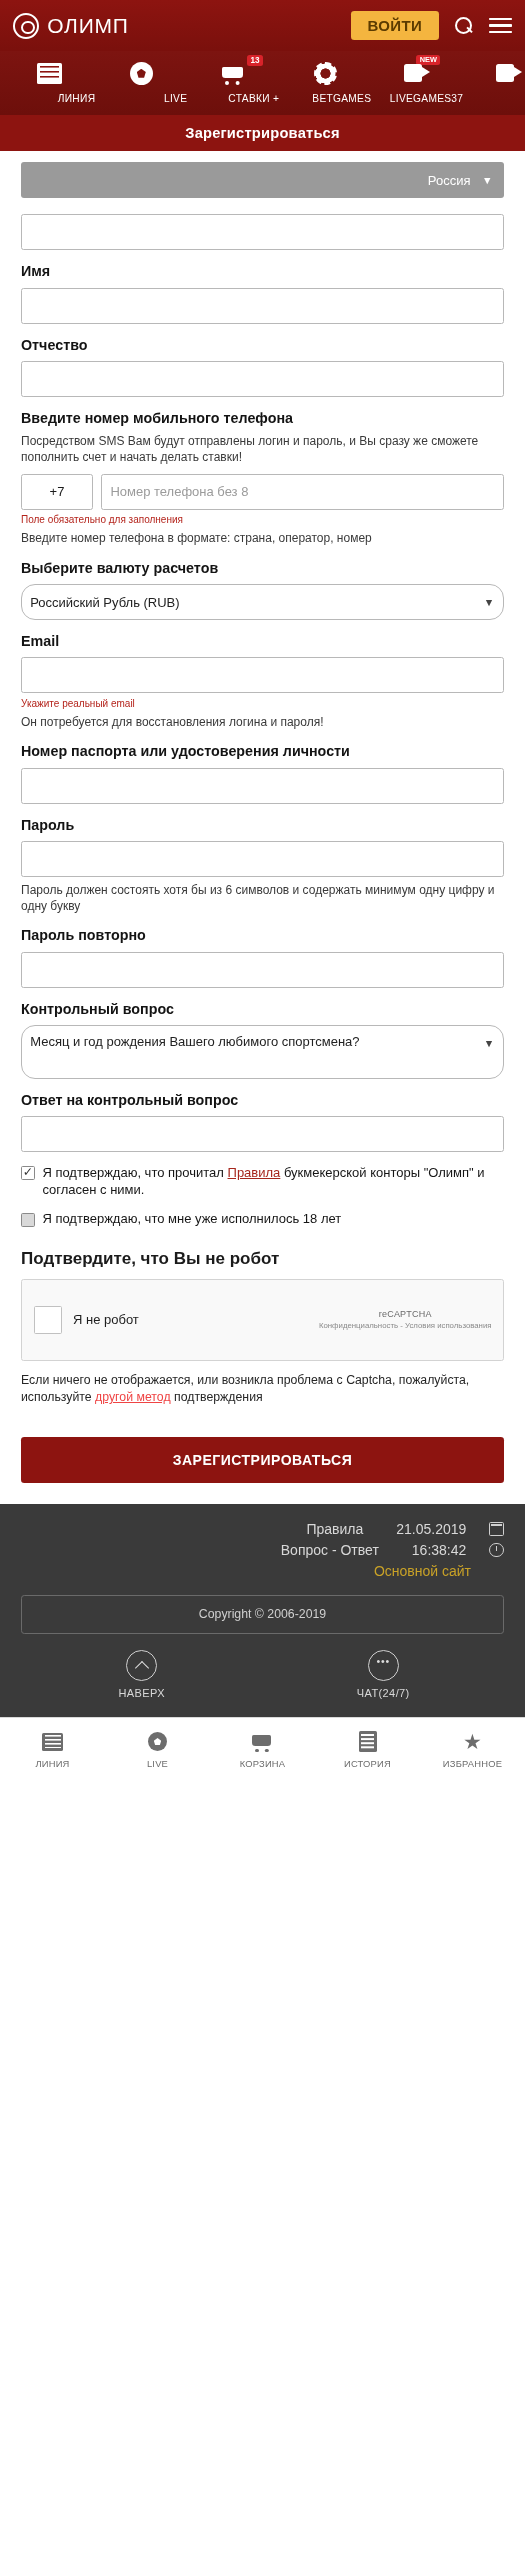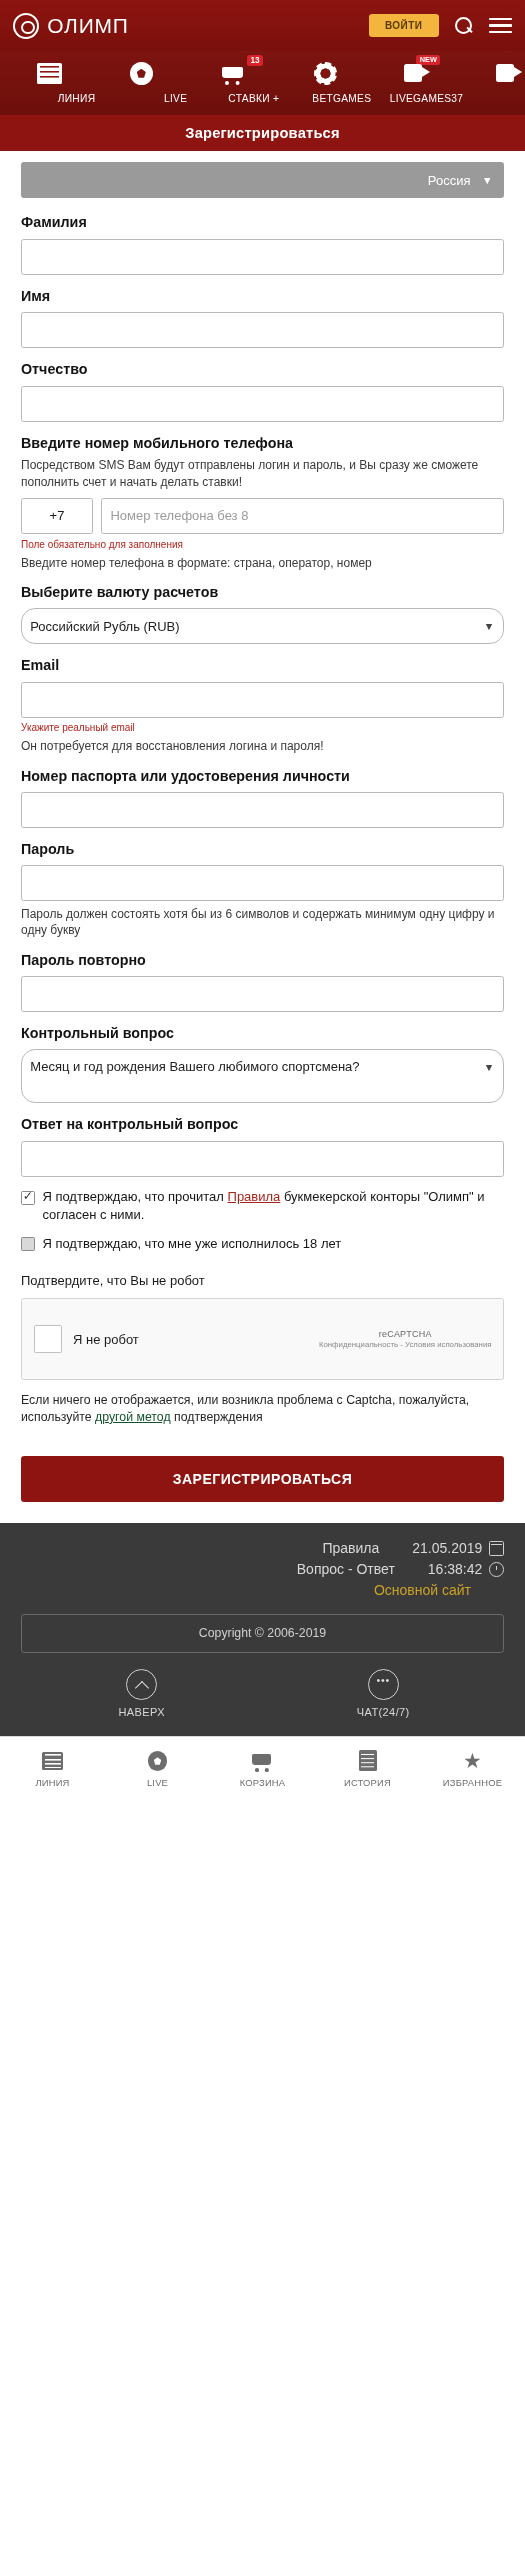--- a/index.html
+++ b/index.html
@@ -29,21 +29,21 @@
   .logo-circle::after{
     content:""; position:absolute; left:50%; top:50%;
     width:9.8px;height:9.8px;margin:-4.9px 0 0 -4.9px;border-radius:50%;
     border:2.5px solid #fff;
   }
   .logo-text {
     color:#fff; font-size:21px; font-weight:normal; letter-spacing:0.8px;
   }
   .topbar-right { margin-left:auto; display:flex; align-items:center; gap:14.7px; }
   .btn-login {
-    background:#f4b53f; color:#5b3b00; font-weight:bold; font-size:10px;
+    background:#f4b53f; color:#5b3b00; font-weight:bold; font-size:15px;
     padding:5.7px 16.4px; border-radius:3.3px; border:none; letter-spacing:0.4px;
   }
   .icon-search {
     width:21px;height:21px;position:relative;display:inline-block;
   }
   .icon-search::before{
     content:""; position:absolute; left:1.6px; top:1.6px; width:13px;height:13px;
     border:2px solid #fff;border-radius:50%;
   }
   .icon-search::after{
@@ -186,21 +186,21 @@
     flex:none; margin-top:2.5px; position:relative;
   }
   .cb.checked::after{
     content:"✓"; position:absolute; left:0.8px; top:-2.5px; font-size:12.3px; color:#333;
   }
   .cb.grey { background:#d9d9d9; }
   .check-text { font-size:13px; line-height:1.35; color:#161616; }
   .check-text a { color:#a6261d; text-decoration:underline; }
 
   
-  .robot-title { font-size:13px; font-weight:normal; margin:21px 0 9.8px 0; }
+  .robot-title { font-size:17px; font-weight:bold; margin:21px 0 9.8px 0; }
   .captcha {
     border:0.8px solid #d3d3d3; background:#f9f9f9; border-radius:2.5px;
     height:82px; display:flex; align-items:center; padding:0 11.5px; position:relative;
   }
   .cap-box { width:28px;height:28px;border:1.6px solid #c1c1c1;background:#fff;border-radius:1.6px; }
   .cap-label { font-size:13px; margin-left:11.5px; color:#1f1f1f; }
   .cap-right { margin-left:auto; text-align:center; }
   .cap-logo {
     width:34px;height:34px;margin:0 auto 1.6px auto;
     border-radius:50%;
@@ -208,34 +208,34 @@
       conic-gradient(from 210deg, #4285f4 0 25%, #1e88e5 25% 50%, #90a4ae 50% 75%, #b0bec5 75% 100%);
     position:relative;
   }
   .cap-logo::after{
     content:""; position:absolute; inset:7.4px; border-radius:50%; background:#f9f9f9;
   }
   .cap-brand { font-size:9px; color:#6a6a6a; letter-spacing:0.2px; }
   .cap-terms { font-size:7.8px; color:#8a8a8a; margin-top:1.6px; }
 
   .after-captcha { font-size:12.3px; line-height:1.4; color:#262626; margin-top:11.5px; }
-  .after-captcha a { color:#14532d; }
+  .after-captcha a { color:#ef4444; }
 
   .submit-btn {
     width:100%; margin:18px 0 21px 0; height:46px; border:none; border-radius:3.3px;
     background:#8d1410; color:#fff; font-size:14px; font-weight:bold; letter-spacing:0.5px;
   }
 
   
   .footer {
     background:#3a3a3a; color:#d8d8d8; padding: 14.7px 21px 18px 21px;
   }
   .foot-row { display:flex; align-items:center; justify-content:space-between; font-size:14px; padding:2.5px 0;}
   .foot-left { text-align:right; flex:1; padding-right:33px; }
-  .foot-right { display:flex; align-items:center; gap:7px; }
+  .foot-right { display:flex; align-items:center; gap:23px; }
   .foot-link { color:#d8d8d8; }
   .foot-gold { color:#c9a227; }
   .mini-ic { width:14.7px;height:14.7px;display:inline-block; }
   .ic-cal { border:1.3px solid #cfcfcf; border-radius:1.6px; position:relative; }
   .ic-cal::before{ content:""; position:absolute; left:0.8px; right:0.8px; top:1.6px; height:1.3px; background:#cfcfcf;}
   .ic-clock { border:1.3px solid #cfcfcf; border-radius:50%; position:relative;}
   .ic-clock::after{ content:""; position:absolute; left:5.7px; top:2.5px; width:1.3px;height:4.9px;background:#cfcfcf;}
 
   .copyright {
     margin:13px 0 0 0; border:0.8px solid #6a6a6a; border-radius:3.3px;
@@ -353,21 +353,20 @@
 
   <div class="page-title">Зарегистрироваться</div>
 
   <div class="form-wrap">
 
     <div class="country-row">
       <span>Россия</span>
       <span class="caret">▼</span>
     </div>
 
-    <label class="field-label">Фамилия</label>
     <input class="txt" type="text" value="" style="">
 
     <label class="field-label">Имя</label>
     <input class="txt" type="text" value="" style="">
 
     <label class="field-label">Отчество</label>
     <input class="txt" type="text" value="" style="">
 
     <label class="field-label">Введите номер мобильного телефона</label>
     <p class="helper" style="margin:-1.6px 0 8.2px 0">Посредством SMS Вам будут отправлены логин и пароль, и Вы сразу же сможете пополнить счет и начать делать ставки!</p>

